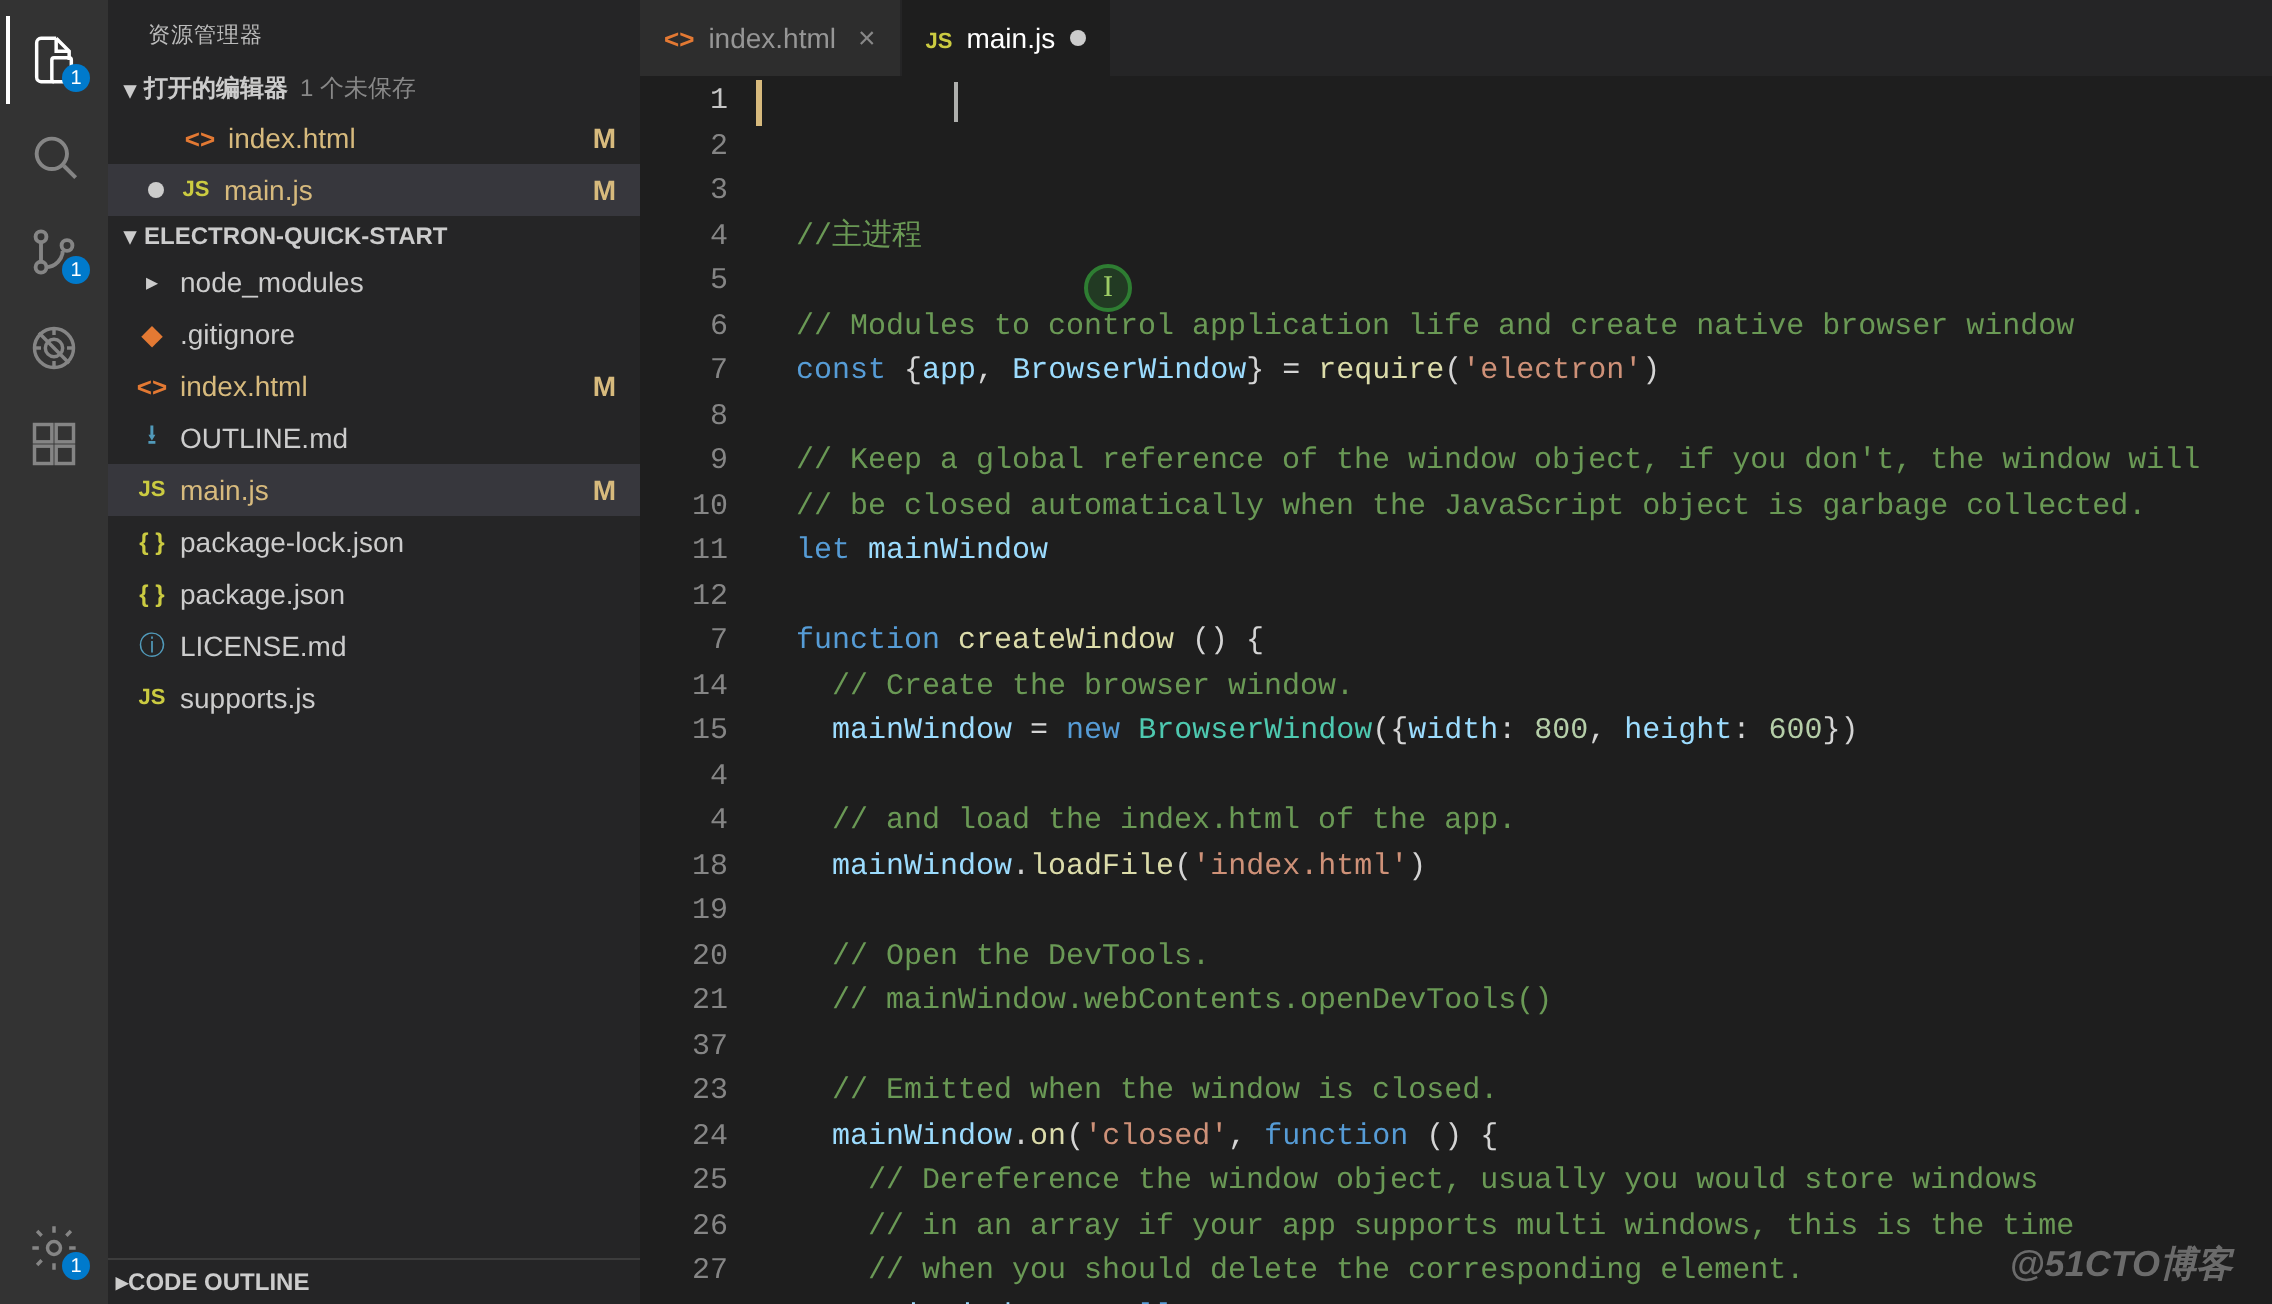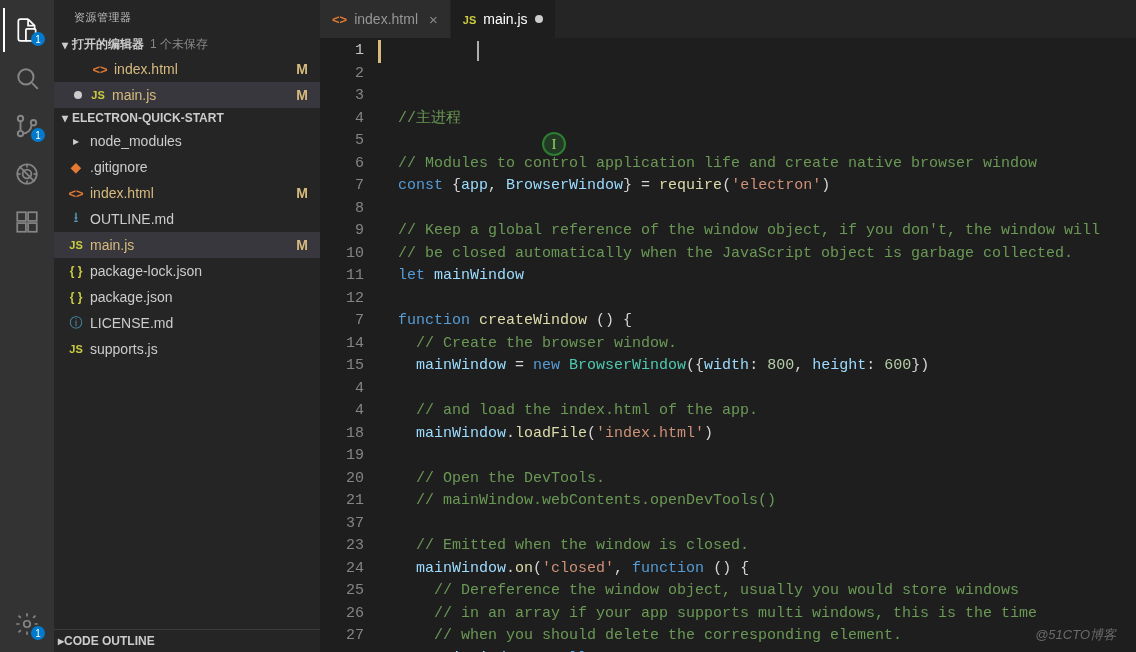--- a/index.html
+++ b/index.html
@@ -140,21 +140,21 @@
   .c-type { color:#4ec9b0;}
   .c-string { color:#ce9178;}
   .c-num { color:#b5cea8;}
   .c-punc { color:#d4d4d4;}
   .cursor {
     position:absolute; width:2px; height:20px; background:#aeafad;
     left:95px; top:3px;
   }
   .watermark {
     position:absolute; right:20px; bottom:8px;
-    color:#6b6b6b; font-size:13px; font-style:italic;
+    color:#6b6b6b; font-size:18px; font-style:italic;font-weight:bold;
   }
   .green-cursor {
     position:absolute; left:542px; top:132px;
     width:24px;height:24px;border:2px solid #2e7d32;border-radius:50%;
     display:flex;align-items:center;justify-content:center;
     color:#9ccc65; font-family:serif; font-size:15px;
     background:rgba(46,125,50,0.3);
     pointer-events:none;
   }
 </style>

